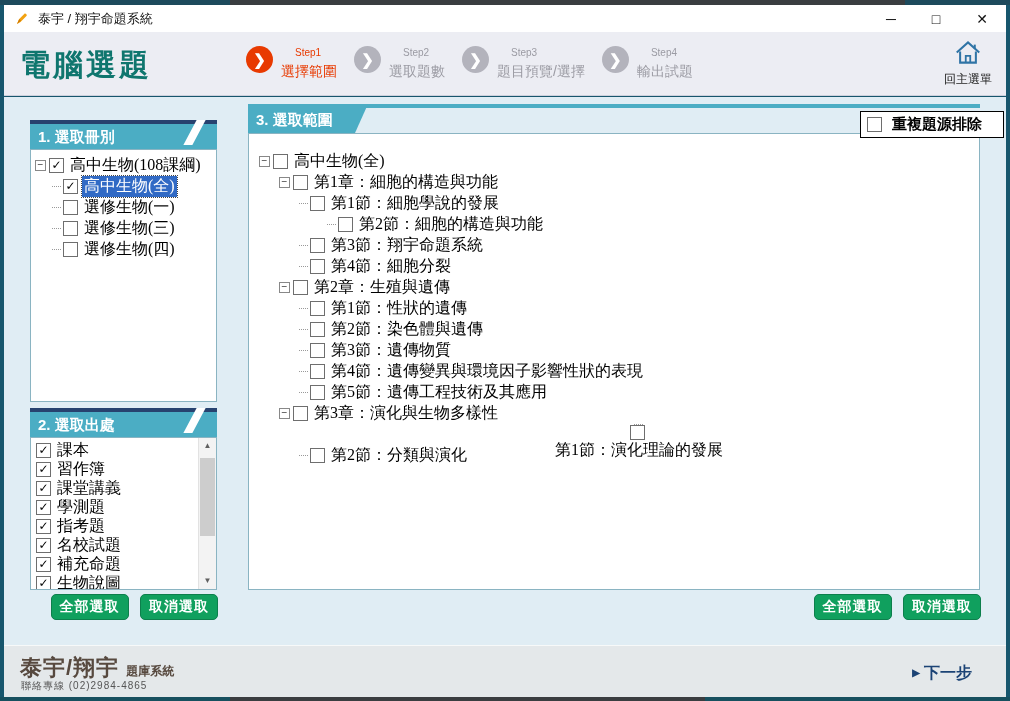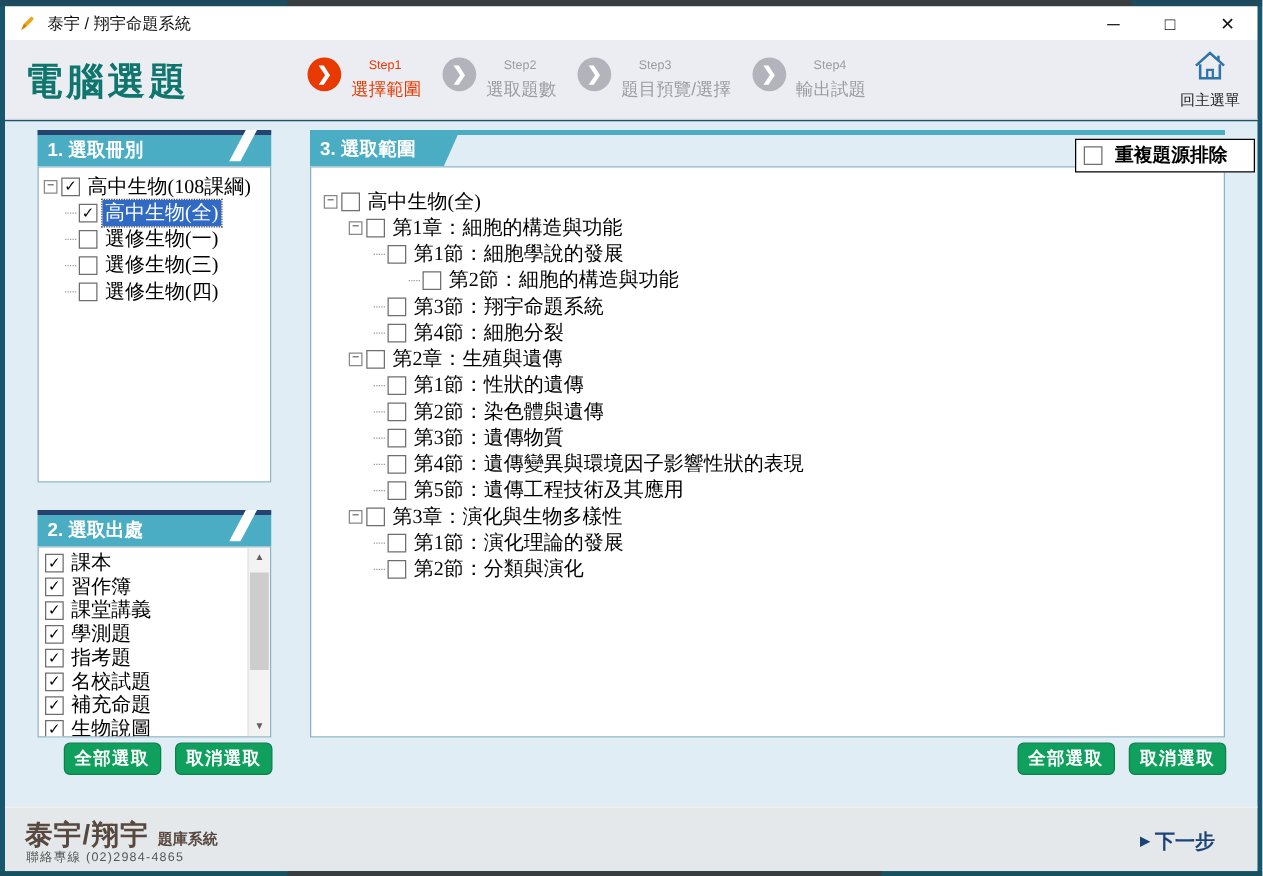--- a/index.html
+++ b/index.html
@@ -39,21 +39,21 @@
   .main{position:absolute;left:4px;top:97px;width:1002px;height:548px;background:#e0edf4;}
 
   .panel{position:absolute;}
   .panel-head{position:relative;height:29px;}
   .navy-strip{height:4px;background:#27426f;}
   .teal-bar{height:25px;background:#4badc4;color:#fff;font-weight:bold;font-size:15px;
             line-height:25px;padding-left:8px;position:relative;}
   .slash{position:absolute;right:18px;top:0;width:9px;height:25px;background:#fff;transform:skewX(-28deg);}
   .panel-body{background:#fff;border:1px solid #8ab4c2;box-sizing:border-box;overflow:hidden;position:relative;}
 
-  #panel1{left:30px;top:104px;width:187px;}
+  #panel1{left:30px;top:120px;width:187px;}
   #panel1 .panel-body{height:253px;padding-top:5px;}
   #panel2{left:30px;top:408px;width:187px;}
   #panel2 .panel-body{height:153px;padding-top:3px;}
 
   #panel3{left:248px;top:104px;width:732px;height:486px;}
   .p3-head{position:relative;height:29px;}
   .p3-strip{position:absolute;left:0;top:0;right:0;height:4px;background:#4badc4;}
   .p3-tab{position:absolute;left:0;top:0;width:120px;height:29px;background:#4badc4;color:#fff;
           font-weight:bold;font-size:15px;padding:4px 0 0 8px;box-sizing:border-box;line-height:23px;
           clip-path:polygon(0 0,100% 0,calc(100% - 13px) 100%,0 100%);}
@@ -325,21 +325,21 @@
           <div class="tree-row" style="padding-left: 50px;">
             <span class="dash"></span>
             <span class="cb"></span>
             <span class="lbl">第5節：遺傳工程技術及其應用</span>
           </div>
           <div class="tree-row" style="padding-left: 30px;">
             <span class="expand">−</span>
             <span class="cb"></span>
             <span class="lbl">第3章：演化與生物多樣性</span>
           </div>
-          <div class="tree-row" style="padding-left: 50px;">
+          <div class="tree-row" style="padding-left: 50px; flex-direction: column;">
             <span class="dash"></span>
             <span class="cb"></span>
             <span class="lbl">第1節：演化理論的發展</span>
           </div>
           <div class="tree-row" style="padding-left: 50px;">
             <span class="dash"></span>
             <span class="cb"></span>
             <span class="lbl">第2節：分類與演化</span>
           </div>
         </div>

